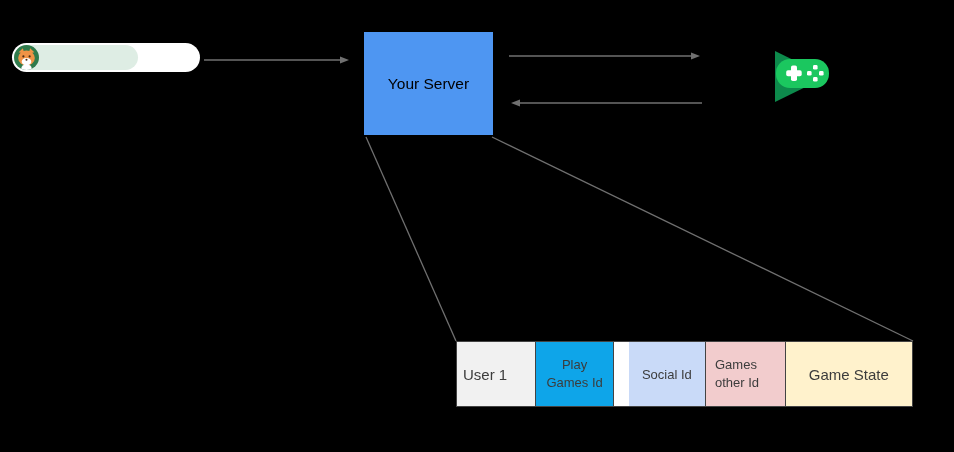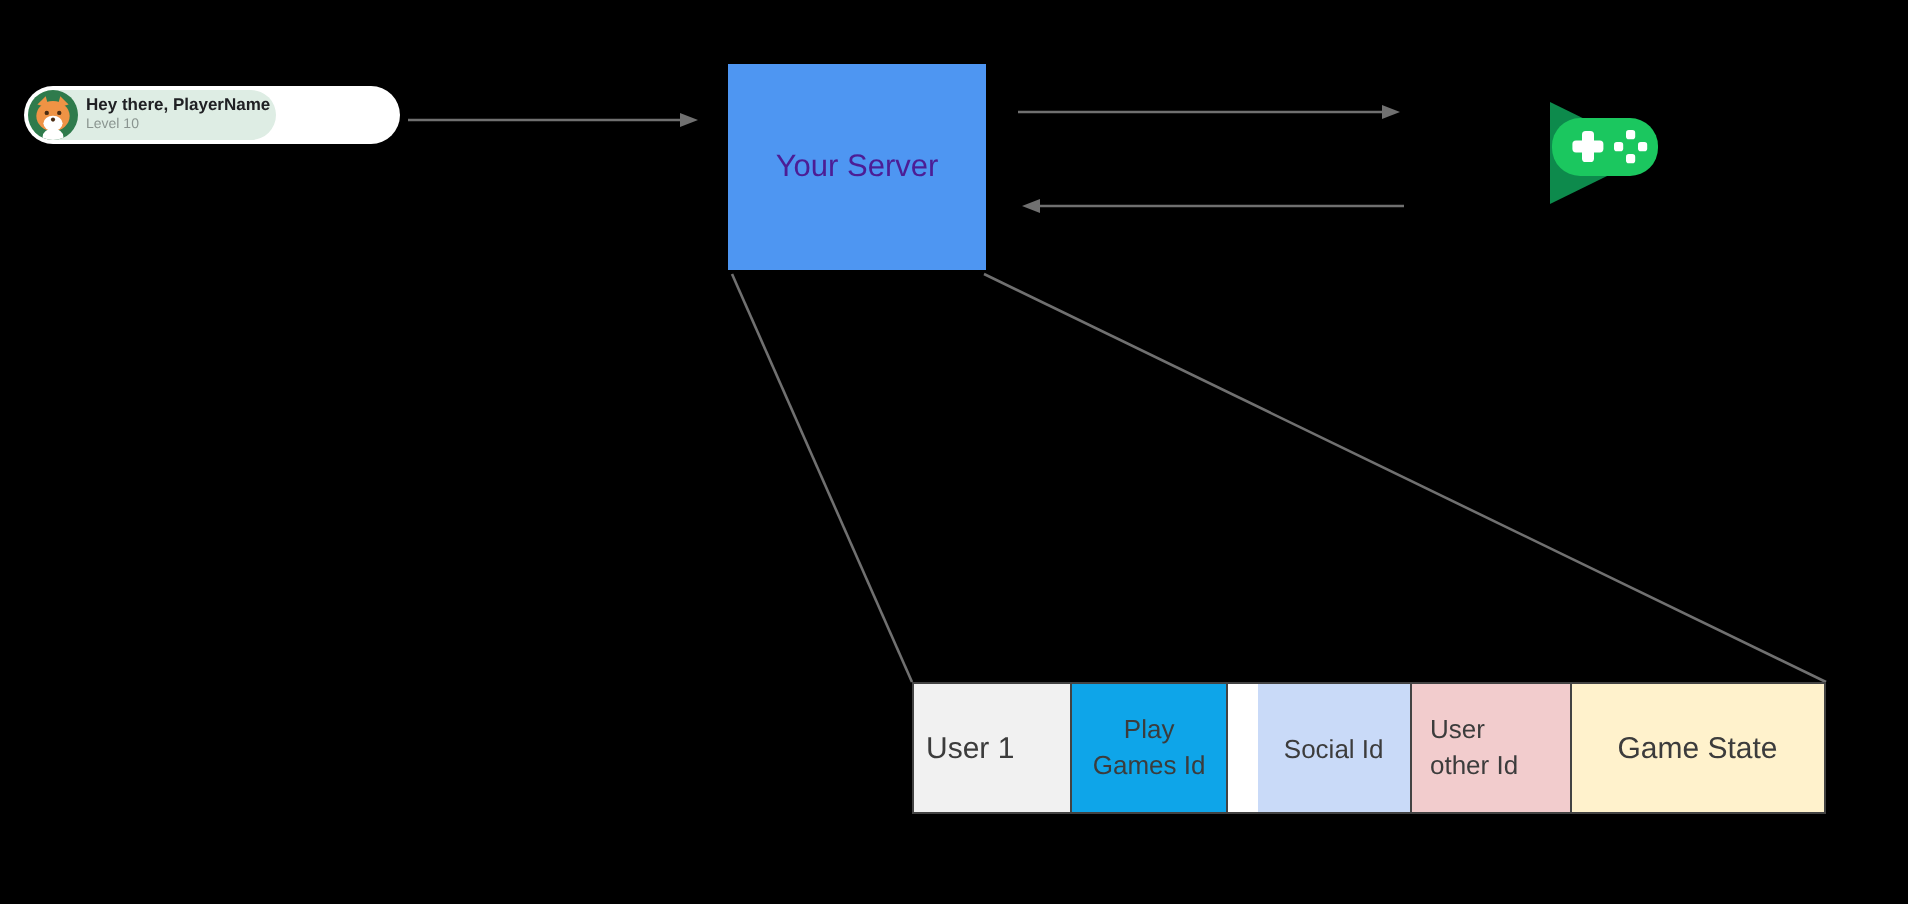--- a/index.html
+++ b/index.html
@@ -73,28 +73,24 @@
           <path d="M4.5,7 L8.5,3 L10,8.5 Z" style="fill: rgb(239, 147, 69);"></path>
           <path d="M19.5,7 L15.5,3 L14,8.5 Z" style="fill: rgb(239, 147, 69);"></path>
           <ellipse cx="12" cy="12.5" rx="8" ry="7.2" style="fill: rgb(239, 147, 69);"></ellipse>
           <ellipse cx="12" cy="16" rx="4.6" ry="3.6" fill="#ffffff"></ellipse>
           <ellipse cx="12" cy="22.5" rx="5" ry="4" fill="#ffffff"></ellipse>
           <circle cx="9" cy="11" r="1.05" fill="#4a2c12"></circle>
           <circle cx="15" cy="11" r="1.05" fill="#4a2c12"></circle>
           <circle cx="12" cy="14.2" r="1" fill="#4a2c12"></circle>
         </g>
       </svg>
-      <div class="pc-text">
-        <span class="pc-greeting" style="color: rgb(32, 33, 36);">Hey there, PlayerName</span>
-        <span class="pc-level" style="color: rgb(138, 149, 144);">Level 10</span>
-      </div>
     </div>
   </div>
 
-  <div class="server-box" style="background: rgb(78, 150, 242); color: #4c1d95;">
+  <div class="server-box" style="background: rgb(78, 150, 242); color: #000000;">
     <span>Your Server</span>
   </div>
 
   <svg class="pg-logo" viewBox="0 0 62 62">
     <polygon points="5,9 5,60 57,34.5" style="fill: rgb(13, 138, 76);"></polygon>
     <rect x="6" y="17" width="53" height="29" rx="14" style="fill: rgb(27, 199, 95);"></rect>
     <g style="fill: rgb(255, 255, 255);">
       <rect x="21" y="23.5" width="6" height="15.5" rx="1.8"></rect>
       <rect x="16.2" y="28.2" width="15.5" height="6" rx="1.8"></rect>
     </g>
@@ -104,18 +100,18 @@
       <rect x="49" y="29" width="4.6" height="4.6" rx="1.4"></rect>
       <rect x="43" y="35" width="4.6" height="4.6" rx="1.4"></rect>
     </g>
   </svg>
 
   <div class="record-table">
     <div class="cell cell-0" style="background: rgb(241, 241, 241);">User 1</div>
     <div class="cell cell-1" style="background: #0ea5e9;">Play
 Games Id</div>
     <div class="cell cell-2" style="background: rgb(201, 218, 248);">Social Id</div>
-    <div class="cell cell-3" style="background: rgb(242, 204, 205);">User
+    <div class="cell cell-3" style="background: rgb(242, 204, 205);">Games
 other Id</div>
     <div class="cell cell-4" style="background: rgb(255, 242, 204);">Game State</div>
   </div>
 
 </div>
 
 </body></html>

